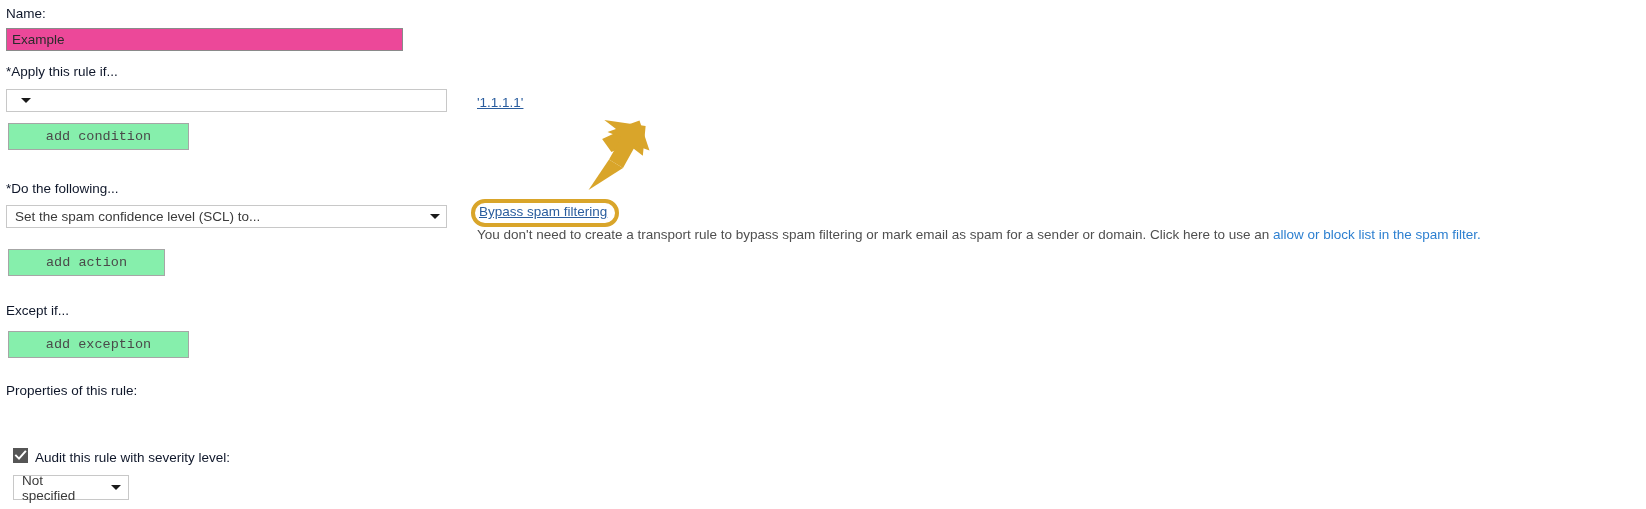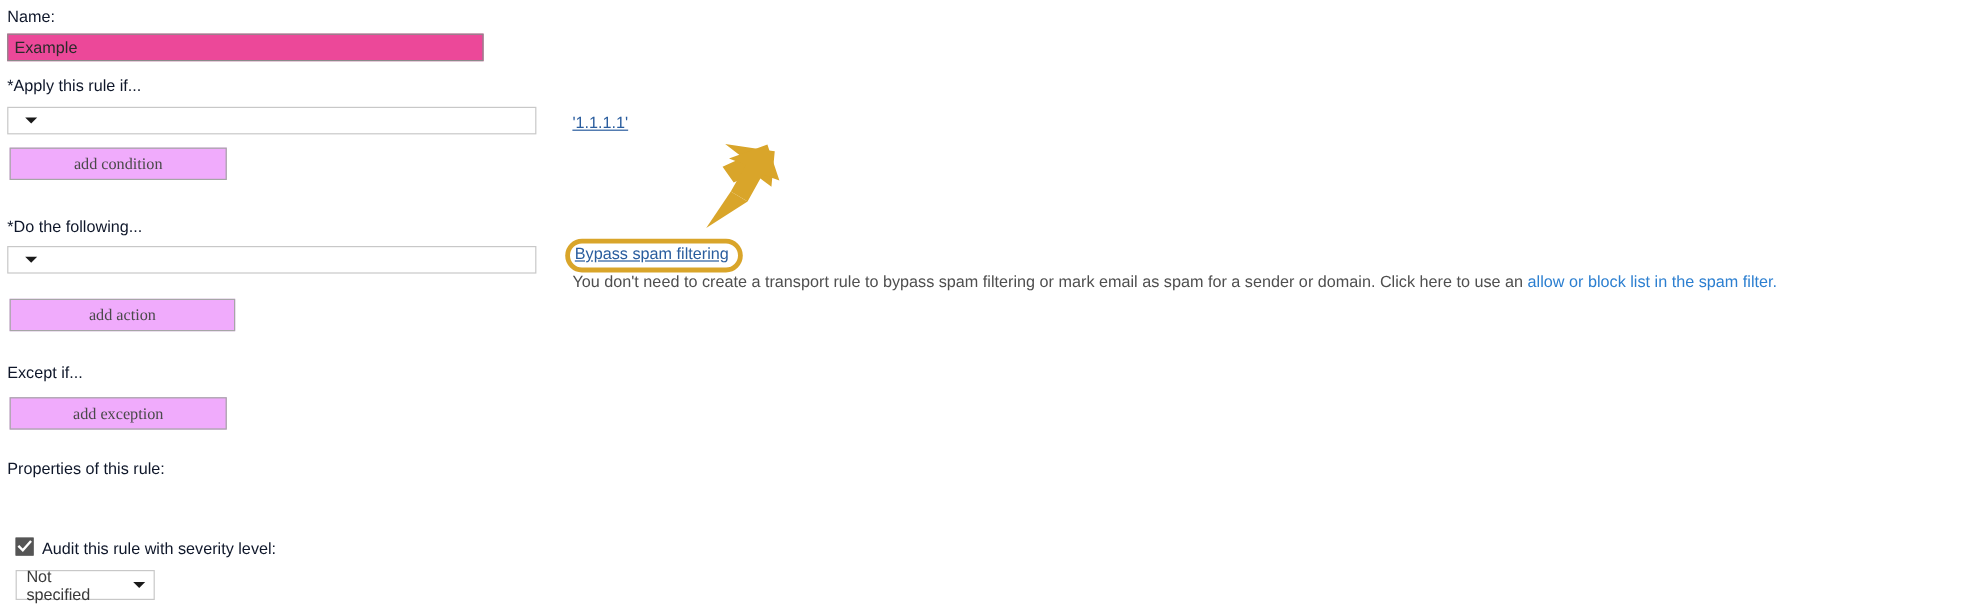--- a/index.html
+++ b/index.html
@@ -83,22 +83,22 @@
     border-left: 5px solid transparent;
     border-right: 5px solid transparent;
     border-top: 5px solid #1a1a1a;
     margin-left: 12px;
   }
 
   
   .btn {
     box-sizing: border-box;
     border: 1px solid #a6a6a6;
-    background: #f0abfc;
-    font-family: Liberation Serif, serif;
+    background: #86efac;
+    font-family: Liberation Mono, monospace;
     font-size: 13.5px;
     color: #4a4a4a;
     display: flex;
     align-items: center;
     justify-content: center;
     cursor: default;
   }
 
   
   .link-underline {
@@ -159,32 +159,33 @@
   <span class="caret"></span>
 </div>
 
 <div class="abs link-underline" style="left:477px; top:95px;">'1.1.1.1'</div>
 
 <div class="abs btn" style="left:8px; top:123px; width:181px; height:27px;">add condition</div>
 
 <div class="abs lbl" style="left:6px; top:181px;">*Do the following...</div>
 
 <div class="abs combo" style="left:6px; top:205px; width:441px; height:23px;">
+  <span class="combo-text">Set the spam confidence level (SCL) to...</span>
   <span class="caret"></span>
 </div>
 
 <div class="abs link-underline" style="left:479px; top:204px;">Bypass spam filtering</div>
 
 <div class="abs hl-oval" style="left:471px; top:199px; width:148px; height:28px;"></div>
 
 <div class="abs helper" style="left:477px; top:226px;">
   <span>You don't need to create a transport rule to bypass spam filtering or mark email as spam for a sender or domain. Click here to use an </span><span class="link-plain">allow or block list in the spam filter.</span>
 </div>
 
-<div class="abs btn" style="left:8px; top:249px; width:188px; height:27px;">add action</div>
+<div class="abs btn" style="left:8px; top:249px; width:157px; height:27px;">add action</div>
 
 <div class="abs lbl" style="left:6px; top:303px;">Except if...</div>
 
 <div class="abs btn" style="left:8px; top:331px; width:181px; height:27px;">add exception</div>
 
 <div class="abs lbl" style="left:6px; top:383px;">Properties of this rule:</div>
 
 <div class="abs" style="left:13px; top:448px;">
   <div class="cbox">
     <svg width="13" height="13" viewBox="0 0 13 13">

